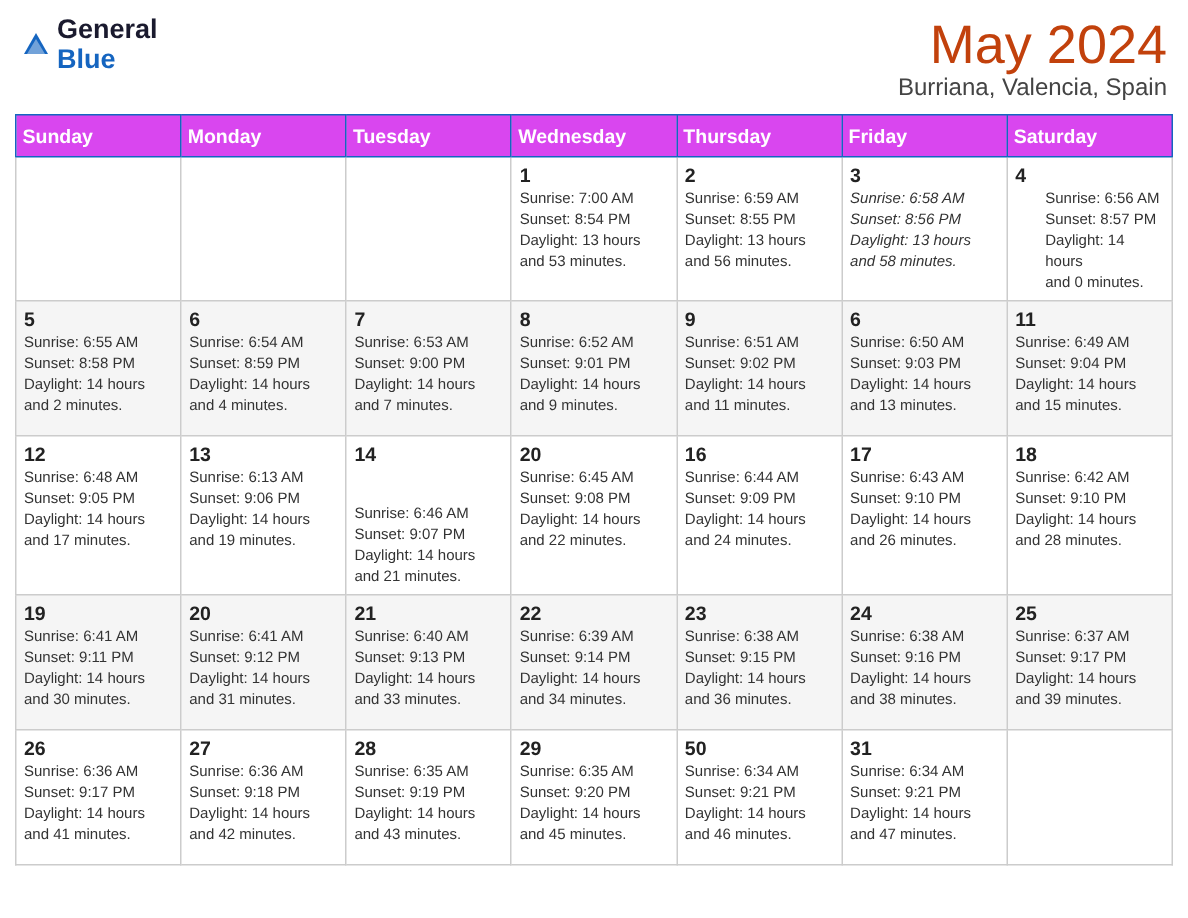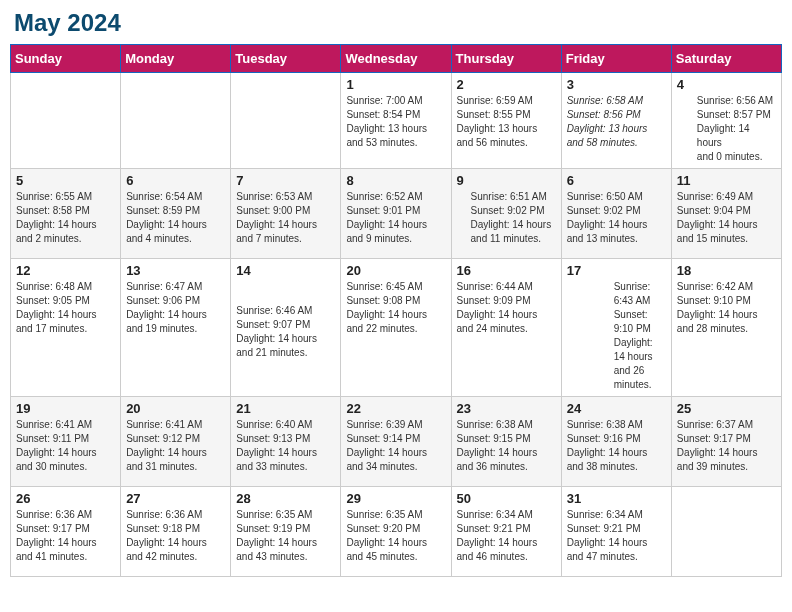--- a/index.html
+++ b/index.html
@@ -38,36 +38,36 @@
     }
     .logo-icon {
       width: 20px;
       height: 20px;
       margin-right: 4px;
     }
     .title-block {
       text-align: right;
     }
     .month-year {
-      font-size: 24px;
-      font-weight: bold;
-      color: #0c4a6e;
+      font-size: 36px;
+      font-weight: normal;
+      color: #c2410c;
       line-height: 1.1;
     }
     .location {
       font-size: 16px;
       color: #444;
     }
     table {
       width: 100%;
       border-collapse: collapse;
       table-layout: fixed;
     }
     thead tr th {
-      background: #be185d;
+      background: #d946ef;
       color: #fff;
       font-size: 13px;
       font-weight: bold;
       padding: 6px 4px;
       text-align: left;
       border: 1px solid #1565c0;
     }
     tbody tr td {
       border: 1px solid #ccc;
       vertical-align: top;
@@ -92,22 +92,33 @@
       line-height: 1.4;
     }
     .empty-cell {
       background: #fff !important;
     }
   </style>
 </head>
 <body>
 
 <div class="header">
+  <div class="logo">
+    <svg class="logo-icon" viewBox="0 0 20 20">
+      <polygon points="10,2 18,16 2,16" fill="#1565c0"></polygon>
+      <polygon points="10,6 16,16 4,16" fill="#fff" opacity="0.4"></polygon>
+    </svg>
+    <div class="logo-text">
+      <span class="logo-general">General</span>
+      <span class="logo-blue">Blue</span>
+    </div>
+  </div>
   <div class="title-block">
     <div class="month-year">May 2024</div>
+    <div class="location">Burriana, Valencia, Spain</div>
   </div>
 </div>
 
 <table>
   <thead>
     <tr>
     <th>Sunday</th>
         <th>Monday</th>
         <th>Tuesday</th>
         <th>Wednesday</th>
@@ -174,29 +185,29 @@
         </td>
         <td>
           <div class="day-num">8</div>
           <div class="day-info" style="white-space: pre-line;">Sunrise: 6:52 AM
 Sunset: 9:01 PM
 Daylight: 14 hours
 and 9 minutes.</div>
         </td>
         <td>
           <div class="day-num">9</div>
-          <div class="day-info" style="white-space: pre-line; margin-left: 14px;">Sunrise: 6:51 AM
+          <div class="day-info" style="white-space: pre-line;">Sunrise: 6:51 AM
 Sunset: 9:02 PM
 Daylight: 14 hours
 and 11 minutes.</div>
         </td>
         <td>
           <div class="day-num">6</div>
           <div class="day-info" style="white-space: pre-line;">Sunrise: 6:50 AM
-Sunset: 9:02 PM
+Sunset: 9:03 PM
 Daylight: 14 hours
 and 13 minutes.</div>
         </td>
         <td>
           <div class="day-num">11</div>
           <div class="day-info" style="white-space: pre-line;">Sunrise: 6:49 AM
 Sunset: 9:04 PM
 Daylight: 14 hours
 and 15 minutes.</div>
         </td>
@@ -204,21 +215,21 @@
       <tr>
         <td>
           <div class="day-num">12</div>
           <div class="day-info" style="white-space: pre-line;">Sunrise: 6:48 AM
 Sunset: 9:05 PM
 Daylight: 14 hours
 and 17 minutes.</div>
         </td>
         <td>
           <div class="day-num">13</div>
-          <div class="day-info" style="white-space: pre-line;">Sunrise: 6:47 AM
+          <div class="day-info" style="white-space: pre-line;">Sunrise: 6:13 AM
 Sunset: 9:06 PM
 Daylight: 14 hours
 and 19 minutes.</div>
         </td>
         <td>
           <div class="day-num">14</div>
           <div class="day-info" style="white-space: pre-line; margin-top: 26px;">Sunrise: 6:46 AM
 Sunset: 9:07 PM
 Daylight: 14 hours
 and 21 minutes.</div>
@@ -232,21 +243,21 @@
         </td>
         <td>
           <div class="day-num">16</div>
           <div class="day-info" style="white-space: pre-line;">Sunrise: 6:44 AM
 Sunset: 9:09 PM
 Daylight: 14 hours
 and 24 minutes.</div>
         </td>
         <td>
           <div class="day-num">17</div>
-          <div class="day-info" style="white-space: pre-line; margin-left: 47px;">Sunrise: 6:43 AM
+          <div class="day-info" style="white-space: pre-line;">Sunrise: 6:43 AM
 Sunset: 9:10 PM
 Daylight: 14 hours
 and 26 minutes.</div>
         </td>
         <td>
           <div class="day-num">18</div>
           <div class="day-info" style="white-space: pre-line;">Sunrise: 6:42 AM
 Sunset: 9:10 PM
 Daylight: 14 hours
 and 28 minutes.</div>

